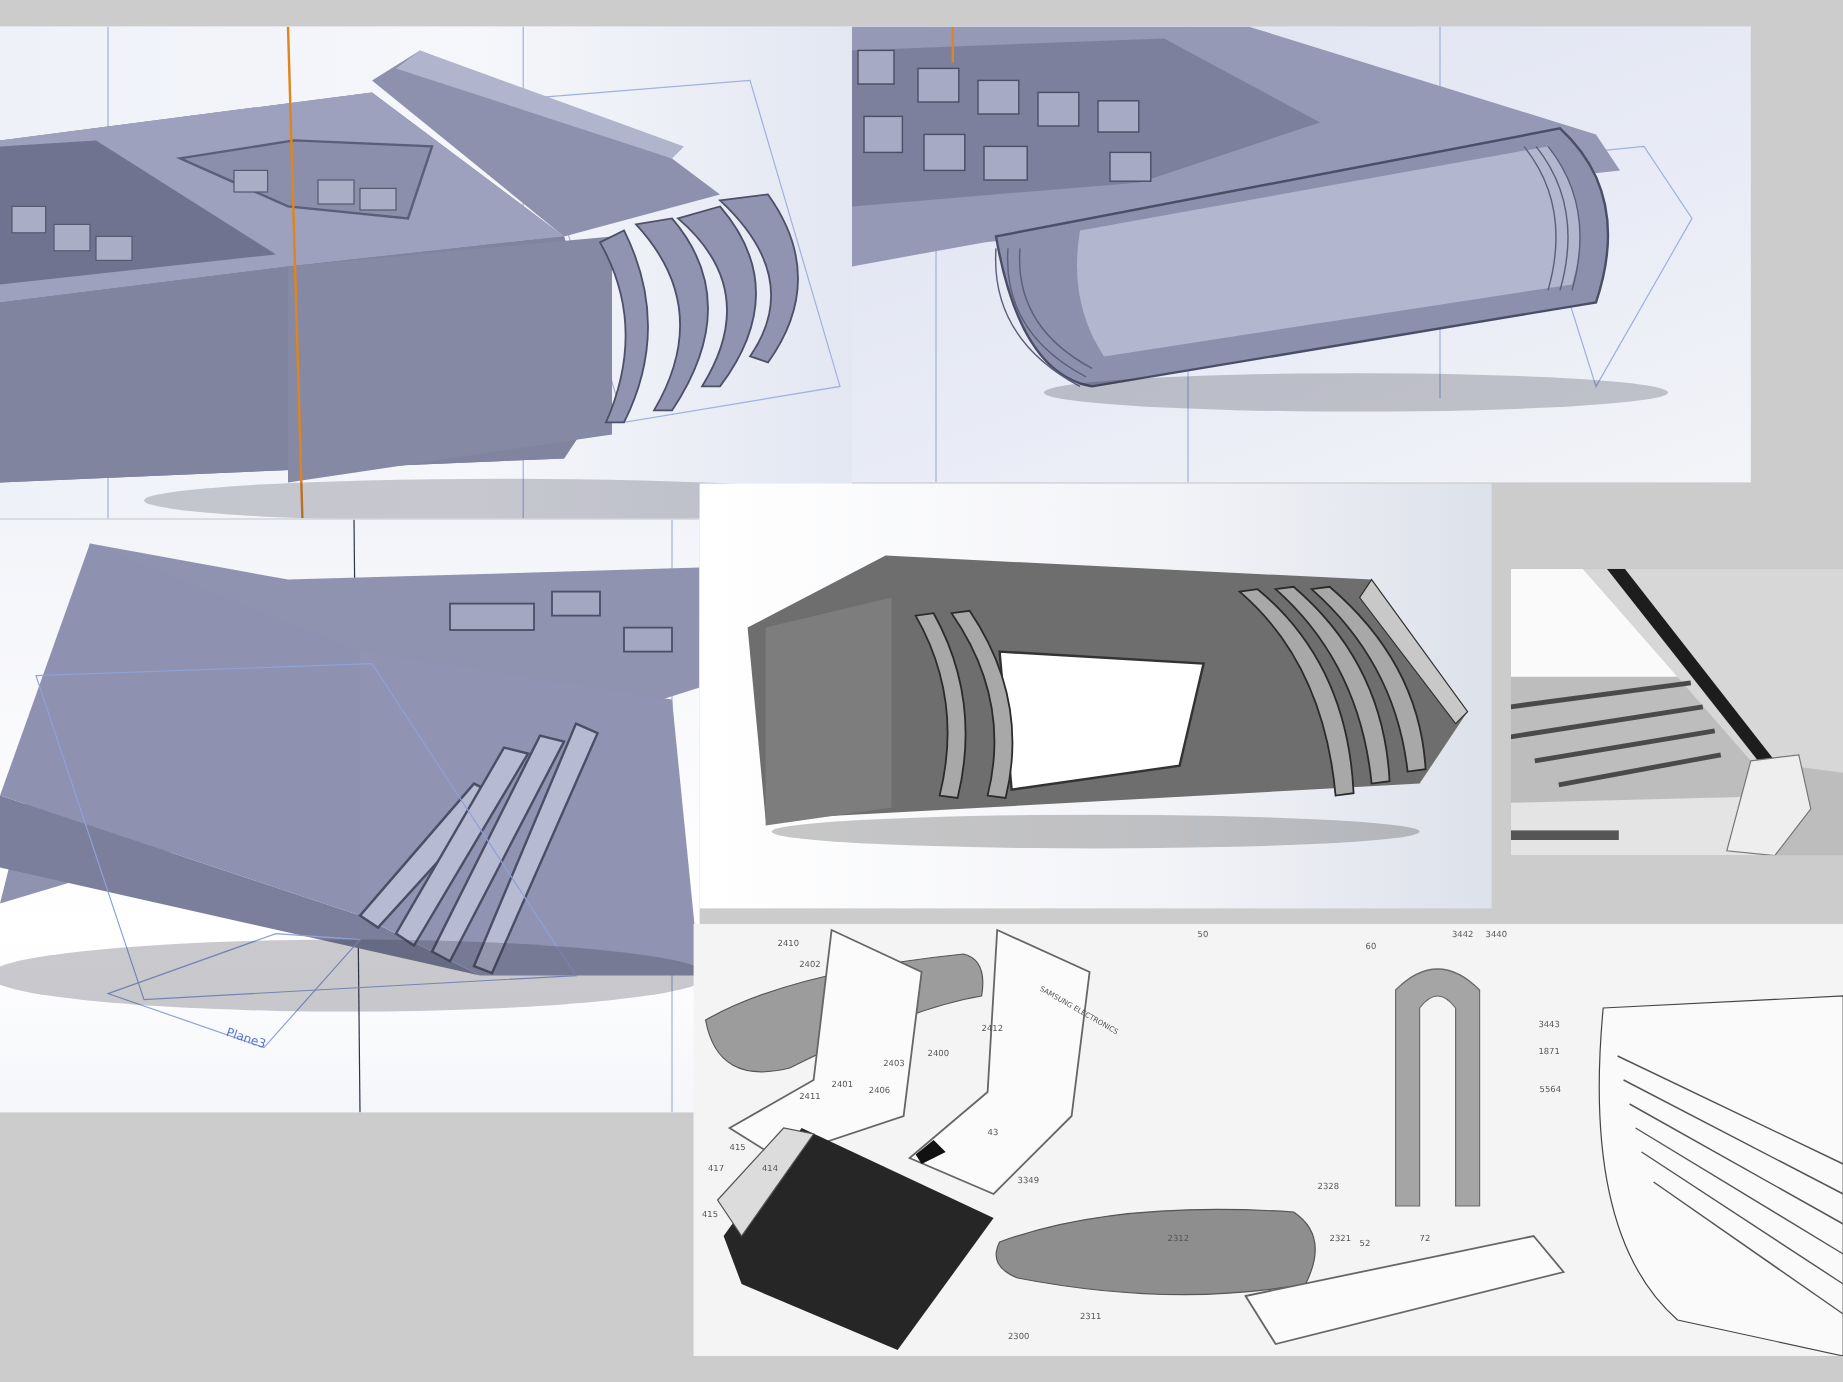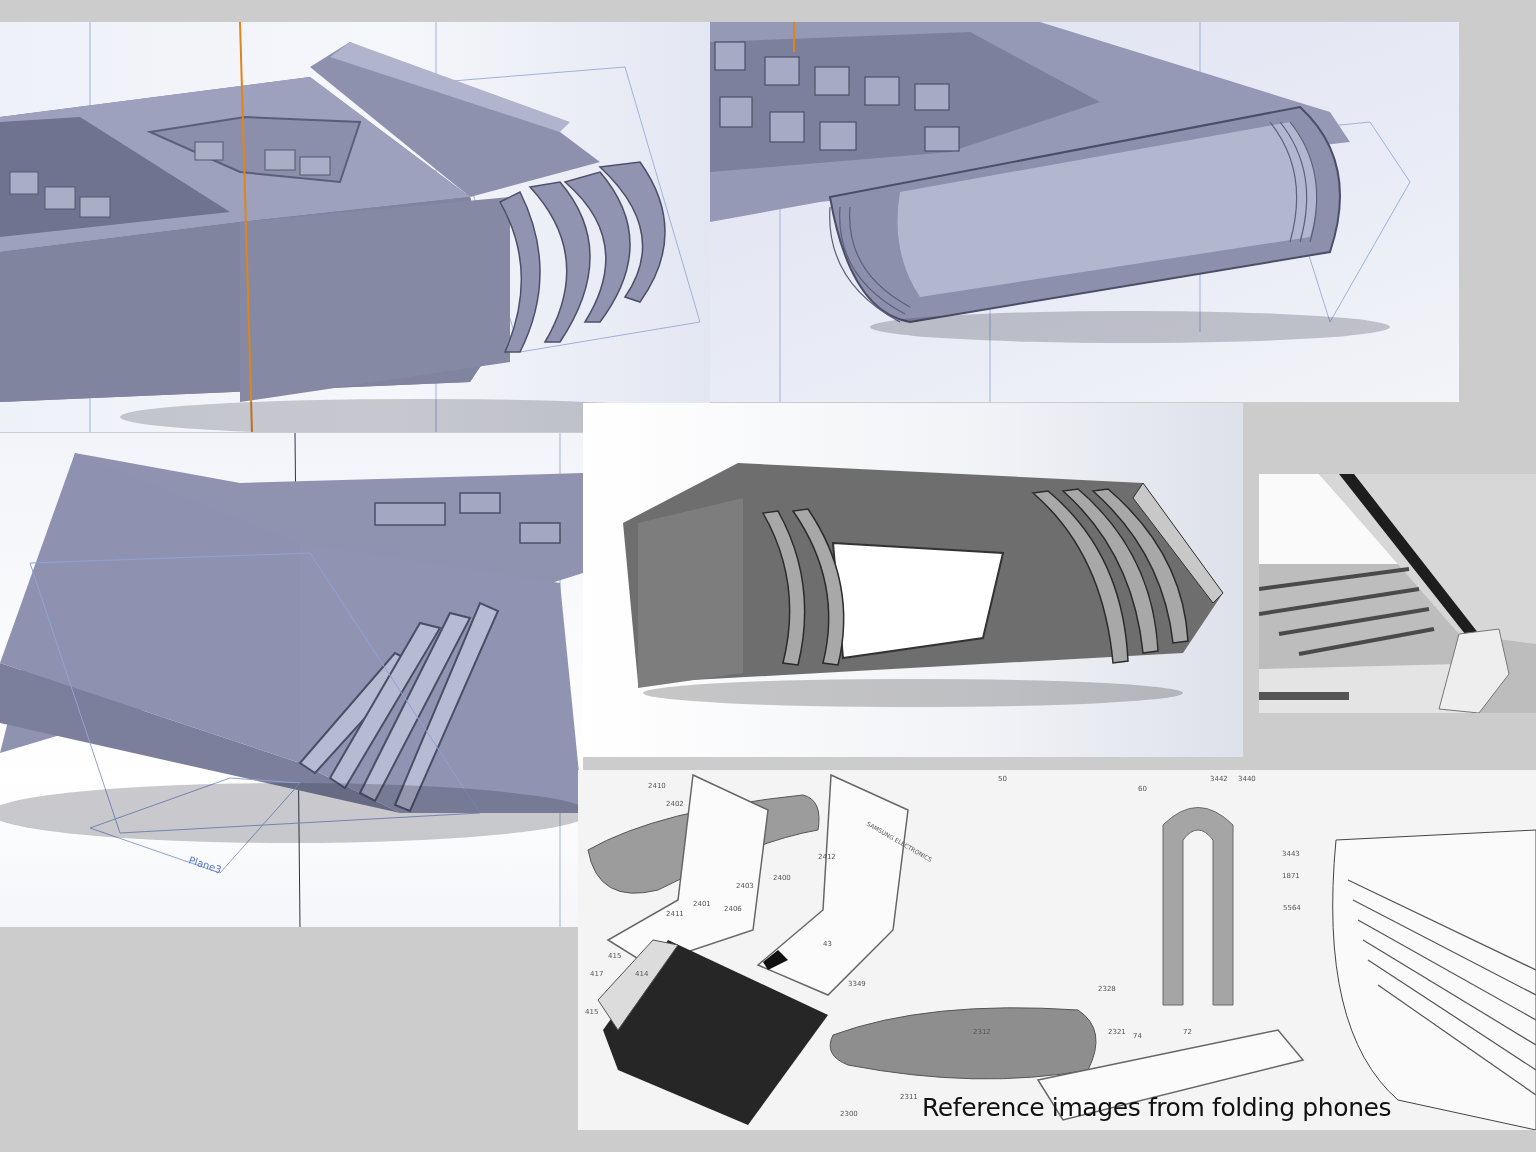--- a/index.html
+++ b/index.html
@@ -191,16 +191,15 @@
   <span class="tiny" style="left:30px;top:182px;">415</span>
   <span class="tiny" style="left:12px;top:200px;">417</span>
   <span class="tiny" style="left:7px;top:238px;">415</span>
   <span class="tiny" style="left:245px;top:170px;">43</span>
   <span class="tiny" style="left:270px;top:210px;">3349</span>
   <span class="tiny" style="left:395px;top:215px;margin-top:43px;">2312</span>
   <span class="tiny" style="left:520px;top:215px;">2328</span>
   <span class="tiny" style="left:530px;top:258px;">2321</span>
   <span class="tiny" style="left:322px;top:323px;">2311</span>
   <span class="tiny" style="left:262px;top:340px;">2300</span>
-  <span class="tiny" style="left:555px;top:262px;">74</span>
+  <span class="tiny" style="left:555px;top:262px;">52</span>
   <span class="tiny" style="left:605px;top:258px;">72</span>
-  <div class="caption" style="left:344px;top:323px;font-size:25px;letter-spacing:-0.4px;">Reference images from folding phones</div>
 </div>
 
 </body></html>

